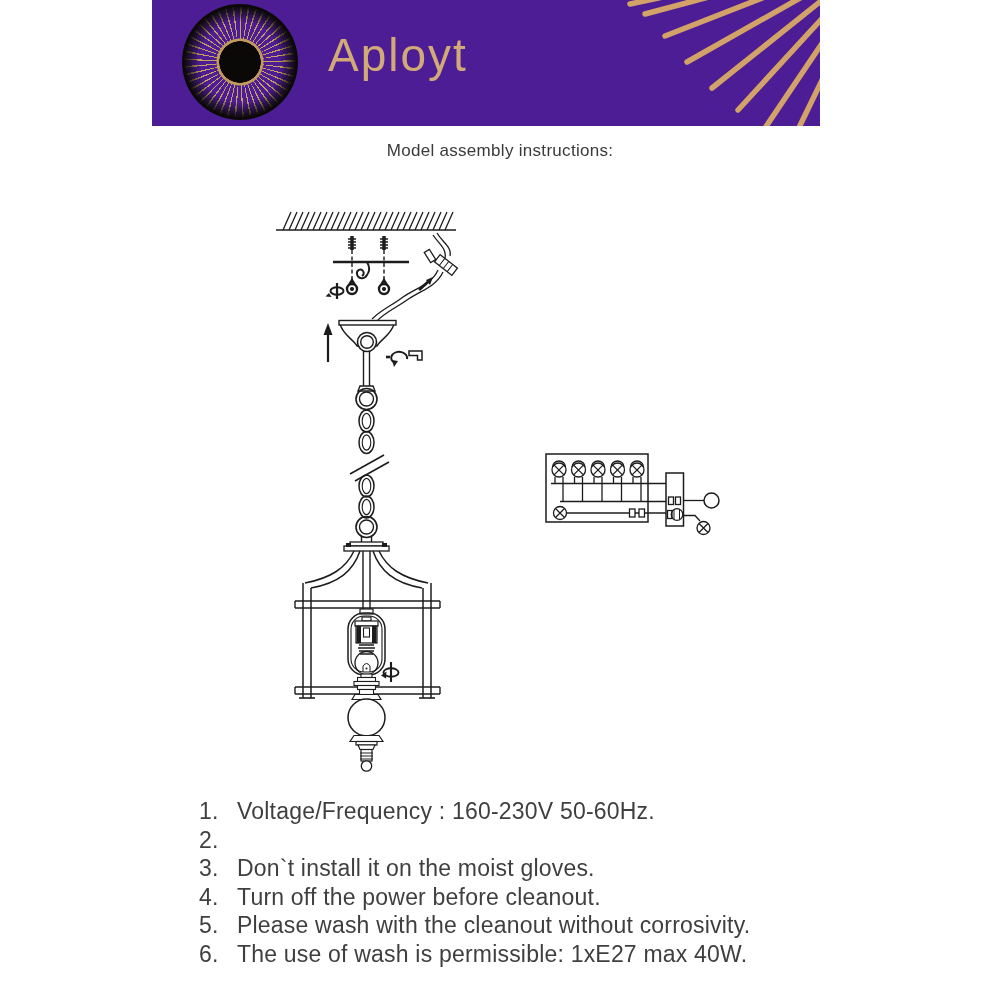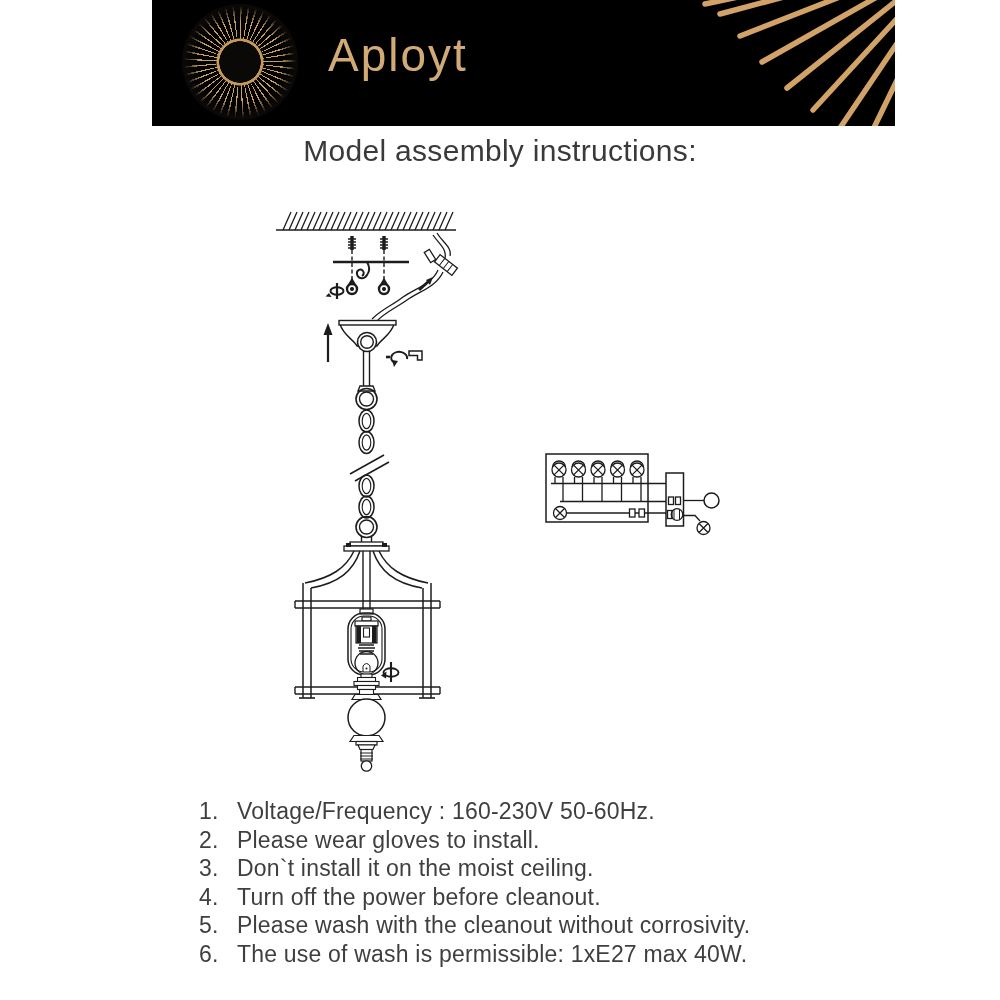--- a/index.html
+++ b/index.html
@@ -1,29 +1,29 @@
 <!DOCTYPE html>
 <html><head>
 <meta charset="utf-8">
 <style>
   html,body{margin:0;padding:0;background:#ffffff;}
   .page{position:relative;width:1000px;height:1000px;background:#ffffff;overflow:hidden;
         font-family:"Liberation Sans",sans-serif;color:#3a3a3a;}
   
-  .banner{position:absolute;left:152px;top:0;width:743px;height:126px;background:#000000;overflow:hidden;}
+  .banner{position:absolute;left:152px;top:0;width:668px;height:126px;background:#4c1d95;overflow:hidden;}
   .logo{position:absolute;left:30px;top:4px;width:116px;height:116px;border-radius:50%;
         background:
           radial-gradient(circle,#0b0908 0 20.5px, #c49a5b 21px 23px, rgba(11,9,8,0) 24px),
           radial-gradient(circle, rgba(11,9,8,0) 0 40px, #0b0908 56px),
           repeating-conic-gradient(#caa05f 0deg 1.8deg, rgba(11,9,8,0) 1.8deg 8deg);}
   .brand{position:absolute;left:176px;top:31px;font-size:46px;line-height:48px;font-weight:normal;
          letter-spacing:2px;color:#d2aa77;}
   .rays{position:absolute;right:0;top:0;}
   
-  .title-line{position:absolute;left:0;width:100%;text-align:center;font-size:30px;line-height:28px;
+  .title-line{position:absolute;left:0;width:100%;text-align:center;font-size:17px;line-height:28px;
               color:#3a3a3a;letter-spacing:.3px;}
   .t1{top:137px;} .t2{top:165px;}
   
   .art{position:absolute;left:0;top:0;}
   
   .instructions{position:absolute;left:199px;top:797px;width:640px;}
   .instr-row{display:flex;font-size:23px;line-height:28.6px;color:#3f3f3f;letter-spacing:.2px;}
   .instr-num{width:38px;flex:0 0 38px;}
 </style>
 </head>
@@ -271,25 +271,24 @@
     </g>
   </svg>
 
   <div class="instructions">
     <div class="instr-row">
       <span class="instr-num">1.</span>
       <span>Voltage/Frequency : 160-230V 50-60Hz.</span>
     </div>
     <div class="instr-row">
       <span class="instr-num">2.</span>
-      <span>Please wear gloves to install.</span>
     </div>
     <div class="instr-row">
       <span class="instr-num">3.</span>
-      <span>Don`t install it on the moist ceiling.</span>
+      <span>Don`t install it on the moist gloves.</span>
     </div>
     <div class="instr-row">
       <span class="instr-num">4.</span>
       <span>Turn off the power before cleanout.</span>
     </div>
     <div class="instr-row">
       <span class="instr-num">5.</span>
       <span>Please wash with the cleanout without corrosivity.</span>
     </div>
     <div class="instr-row">

